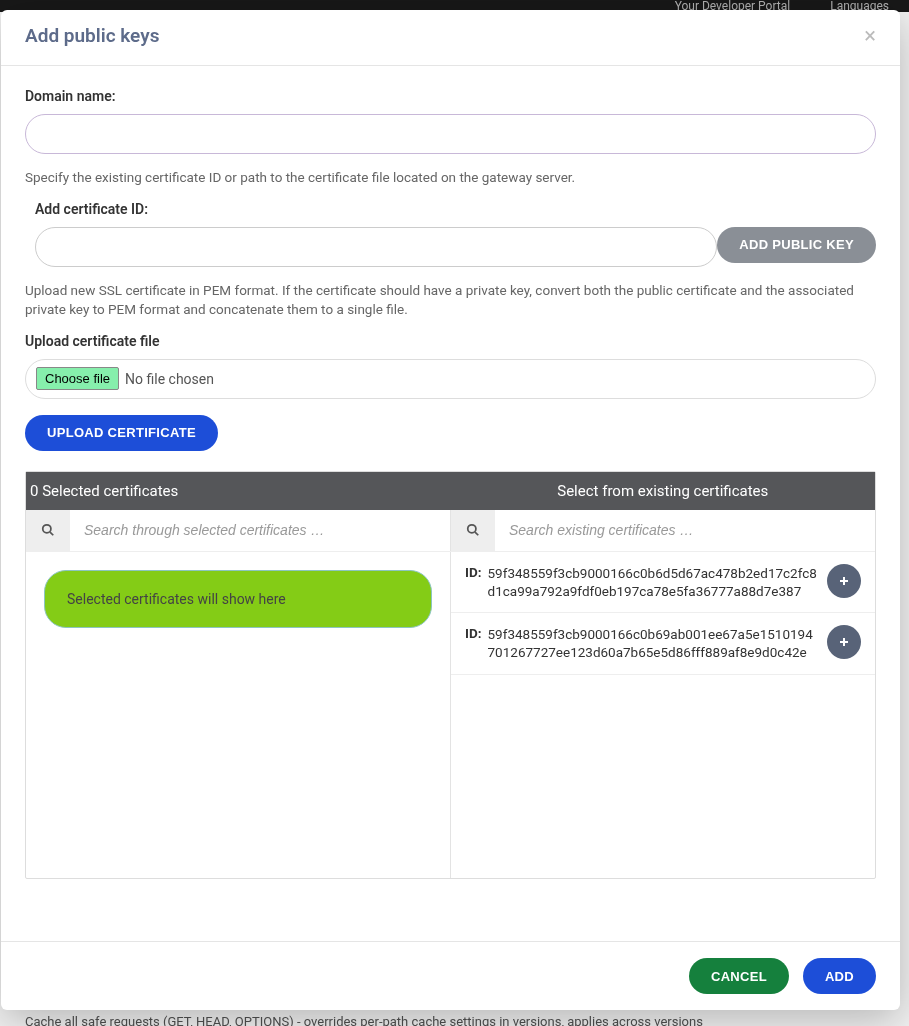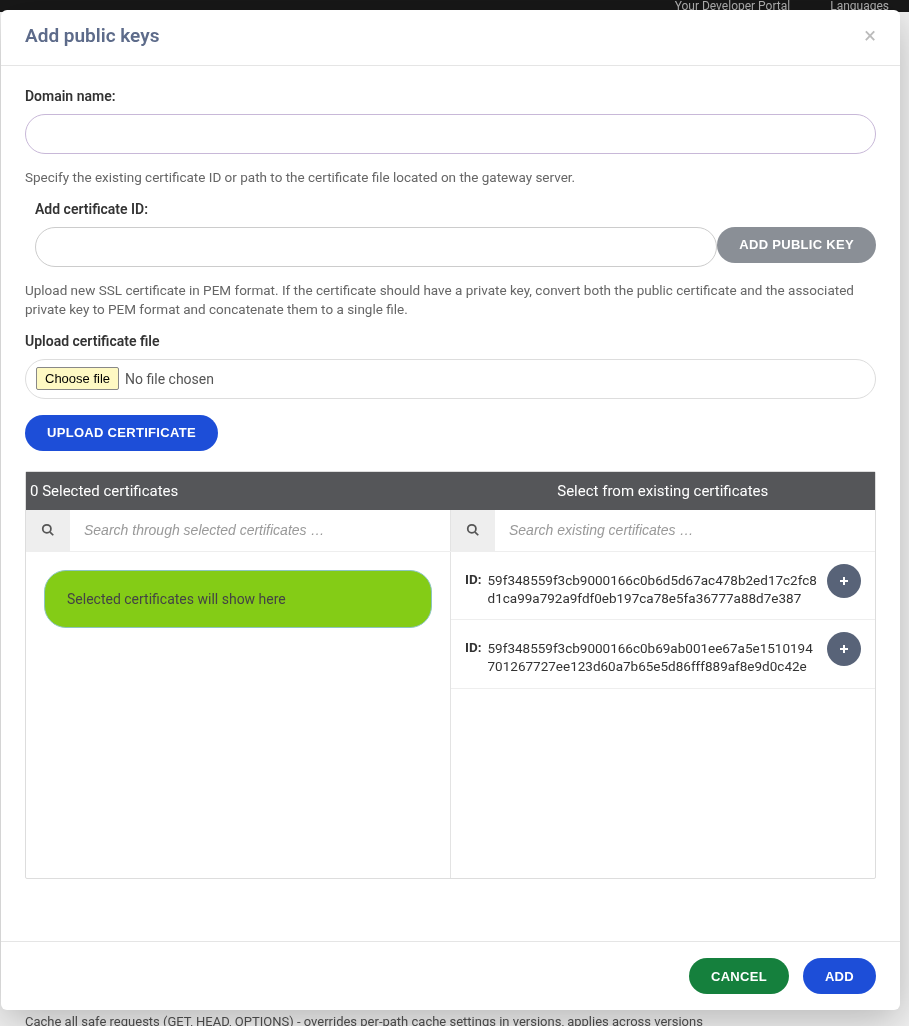--- a/index.html
+++ b/index.html
@@ -144,21 +144,21 @@
     width: 100%;
     border: 1px solid #ddd;
     border-radius: 20px;
     padding: 6px 10px;
     display: flex;
     align-items: center;
     gap: 6px;
     height: 40px;
   }
   .file-button {
-    background: #fef9c3;
+    background: #86efac;
     border: 1px solid #888;
     font-size: 13px;
     padding: 3px 8px;
     border-radius: 2px;
     cursor: pointer;
   }
   .file-status {
     color: #555;
     font-size: 14px;
   }
@@ -248,21 +248,20 @@
     word-break: break-all;
     color: #333;
     line-height: 1.35;
     flex: 1;
   }
   .cert-id-wrap {
     display: flex;
     gap: 6px;
     flex: 1;
     align-items: flex-start;
-    margin-top: 7px;
   }
   .circle-btn {
     width: 34px;
     height: 34px;
     border-radius: 50%;
     background: #586378;
     color: #fff;
     display: flex;
     align-items: center;
     justify-content: center;

